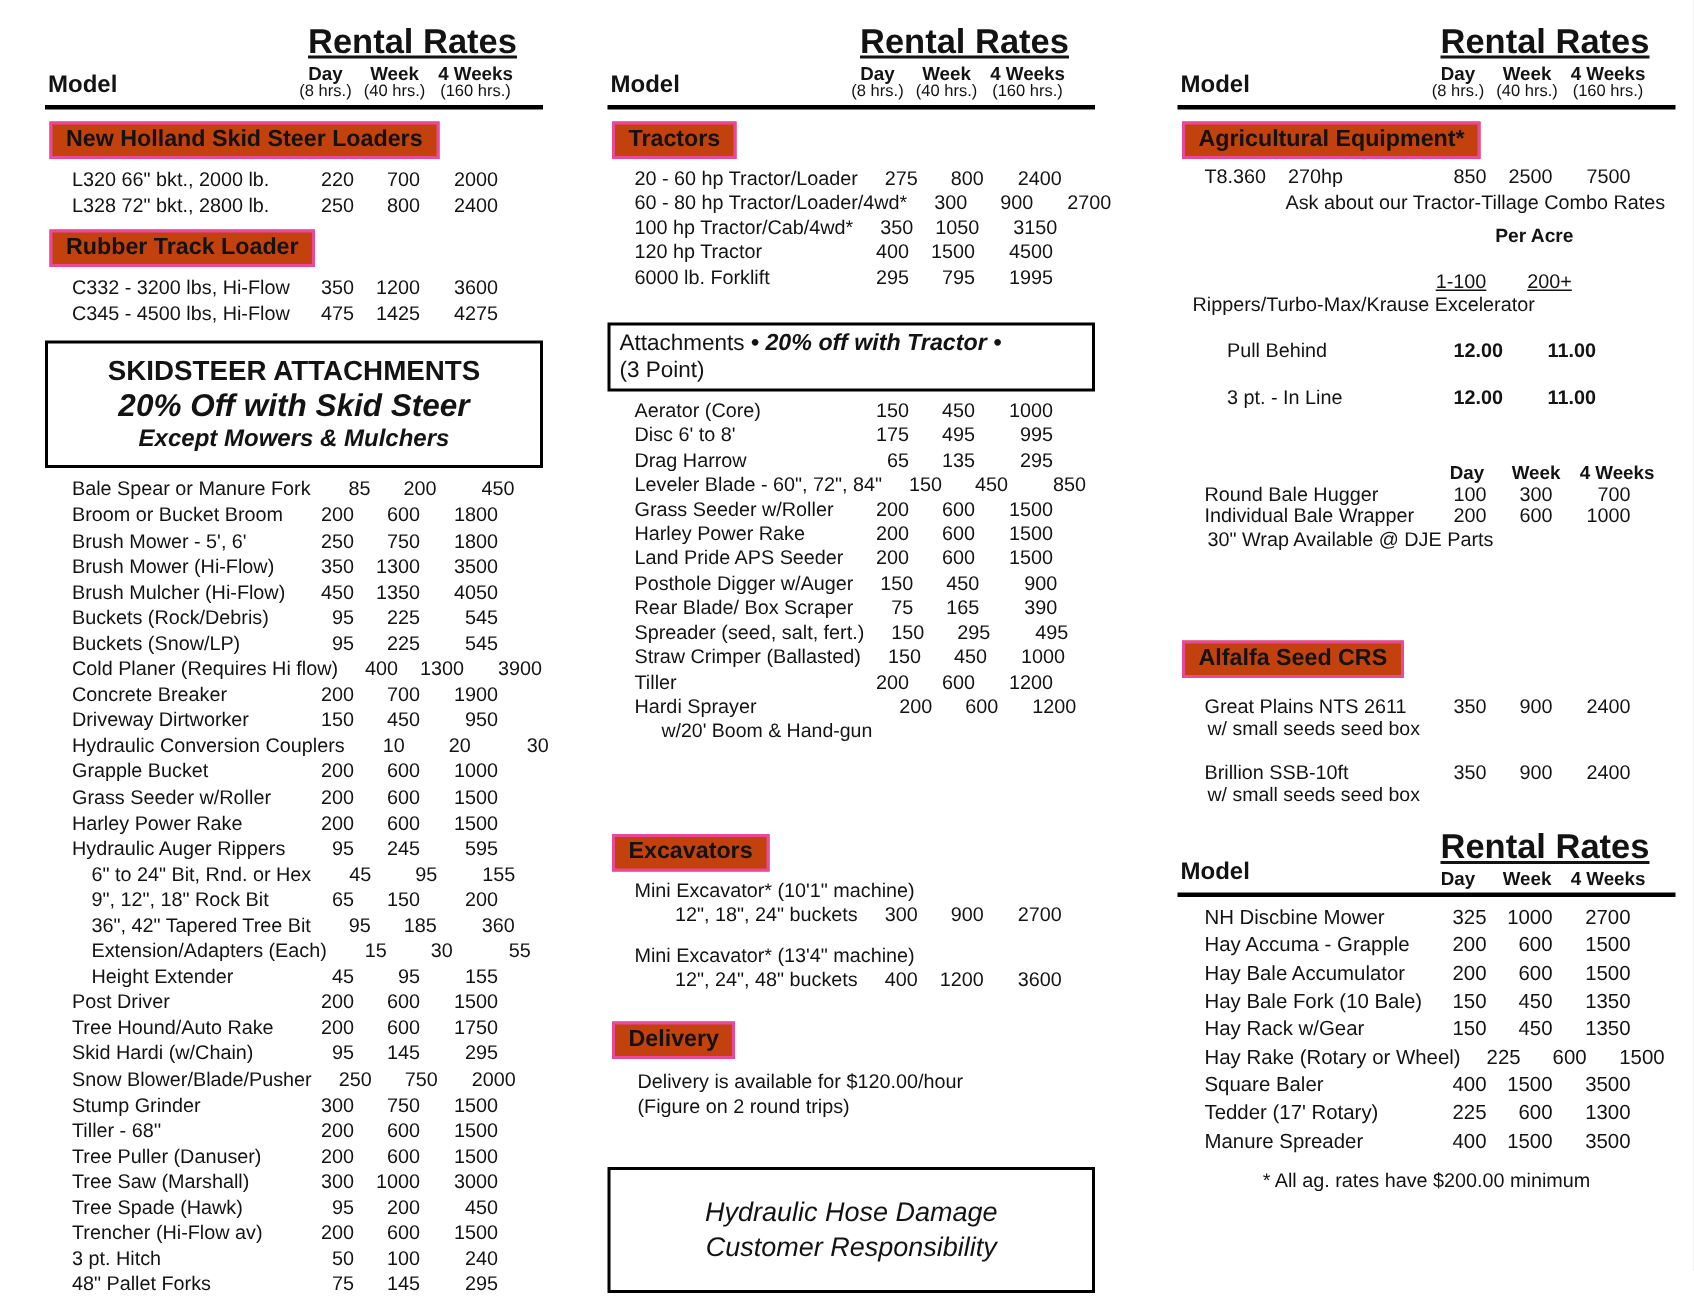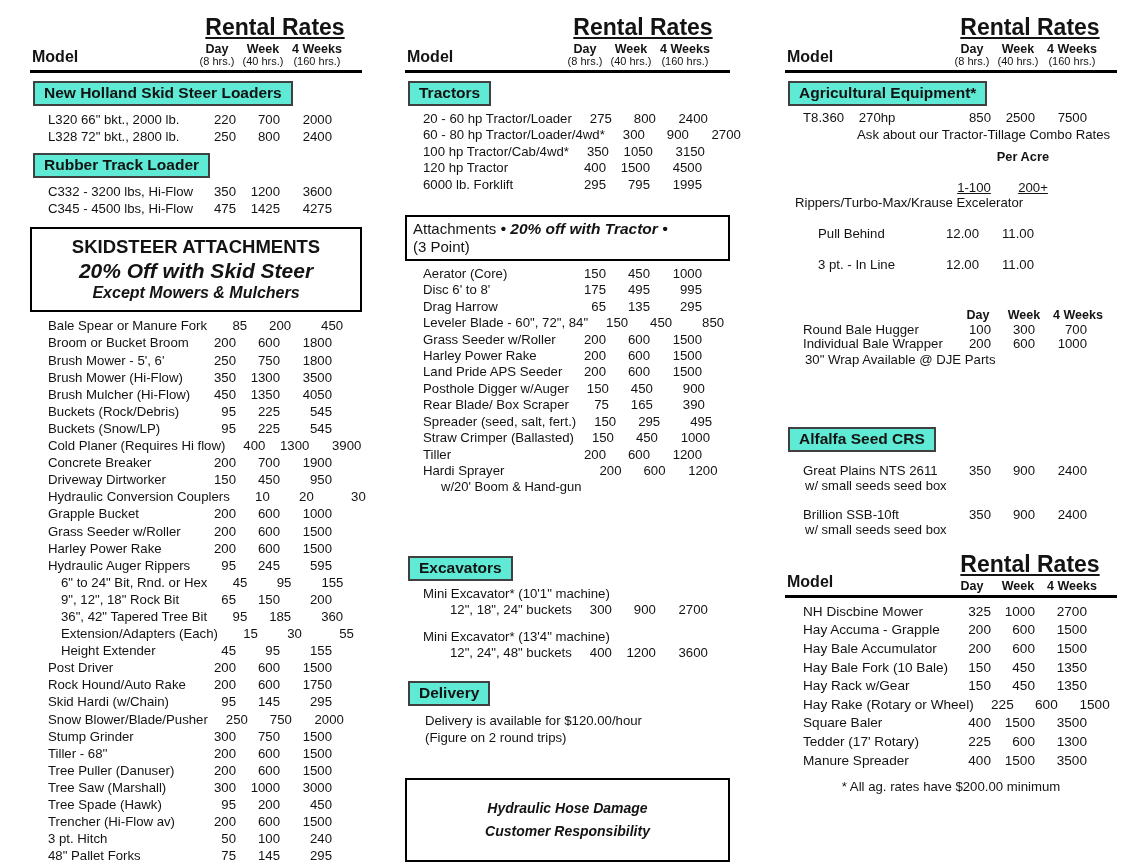--- a/index.html
+++ b/index.html
@@ -16,22 +16,22 @@
   .model-label{position:absolute;left:2px;bottom:4px;font-weight:bold;font-size:16px;}
   .rates-right{position:absolute;right:6px;top:0;text-align:center;}
   .rates-title{font-weight:bold;font-size:23px;margin-bottom:2px;text-decoration:underline;}
   .rate-cols{display:grid;grid-template-columns:46px 46px 62px;margin-right:8px;}
   .rate-col{text-align:center;}
   .rc-l{display:block;font-weight:bold;font-size:12.5px;line-height:13px;}
   .rc-s{display:block;font-size:11px;line-height:11px;}
   .rule{height:3px;background:#000;}
 
   
-  .boxed-title{display:inline-block;border:2px solid #404040;font-weight:bold;font-size:15.5px;
-               padding:1px 9px 2px 9px;margin:8px 0 0 3px;background:#5eead4;white-space:nowrap;}
+  .boxed-title{display:inline-block;border:2px solid #ec4899;font-weight:bold;font-size:15.5px;
+               padding:1px 9px 2px 9px;margin:8px 0 0 3px;background:#c2410c;white-space:nowrap;}
 
   
   .rows{margin-top:5px;}
   .row{display:grid;grid-template-columns:1fr 40px 44px 52px;padding-left:18px;padding-right:30px;
        line-height:17.1px;font-size:13.2px;}
   .col-mid .row{padding-right:28px;line-height:16.4px;}
   .row[data-spacer]{height:10px;}
   .lblcell{white-space:nowrap;overflow:visible;}
   .lblcell[data-indent="1"]{padding-left:13px;}
   .lblcell[data-indent="2"]{padding-left:27px;}
@@ -48,30 +48,30 @@
   .promo-l3{font-weight:bold;font-style:italic;font-size:16px;line-height:20px;}
 
   
   .attach-box{border:2px solid #000;margin-top:22px;padding:3px 6px 4px 6px;font-size:15px;}
   .attach-promo{font-weight:bold;font-style:italic;font-size:15.5px;}
   .attach-l2{font-size:15px;}
 
   
   .plain-lines{margin-top:6px;font-size:13.2px;line-height:17px;padding-left:20px;}
   .notice-box{border:2px solid #000;margin-top:32px;text-align:center;padding:17px 6px;}
-  .notice-line{font-weight:bold;font-style:italic;font-size:14px;line-height:23px;}
+  .notice-line{font-weight:normal;font-style:italic;font-size:18px;line-height:23px;}
 
   
   .ag-note{font-size:13.2px;margin-top:1px;padding-left:72px;white-space:nowrap;}
   .pa-grid{display:grid;grid-template-columns:1fr 56px 62px;padding-right:53px;font-size:13.2px;line-height:15px;margin-top:16px;}
   .pa-title{text-align:right;padding-right:68px;font-weight:bold;font-size:12.8px;margin-top:7px;line-height:15px;}
   .pa-heads .pa-head{text-align:center;text-decoration:underline;}
   .pa-group{font-size:13.2px;padding-left:10px;line-height:15px;}
   .pa-row .pa-lbl{padding-left:33px;white-space:nowrap;}
-  .pa-row .pa-num{text-align:left;}
+  .pa-row .pa-num{text-align:right;font-weight:bold;}
   .mini-cols{display:grid;grid-template-columns:46px 46px 62px;justify-content:end;margin-right:8px;
              text-align:center;font-weight:bold;font-size:12.5px;margin-top:36px;}
   .rows-tight .row{line-height:14.6px;}
   .bale-note{font-size:13.2px;padding-left:20px;line-height:15px;}
   .rows-alfalfa{margin-top:11px;}
   .rows-alfalfa .row{margin-bottom:13px;line-height:15.5px;}
   .rows-hay .row{line-height:18.6px;font-size:13.6px;}
   .footnote{text-align:center;font-size:13.2px;margin-top:9px;}
   .mt54{margin-top:52px;}
   .mt12{margin-top:12px;}
@@ -317,21 +317,21 @@
         <div class="row">
         <div class="lblcell">
             <div class="lbl">Post Driver</div>
           </div>
         <div class="num">200</div>
         <div class="num">600</div>
         <div class="num">1500</div>
       </div>
         <div class="row">
         <div class="lblcell">
-            <div class="lbl">Rock Hound/Auto Rake</div>
+            <div class="lbl">Tree Hound/Auto Rake</div>
           </div>
         <div class="num">200</div>
         <div class="num">600</div>
         <div class="num">1750</div>
       </div>
         <div class="row">
         <div class="lblcell">
             <div class="lbl">Skid Hardi (w/Chain)</div>
           </div>
         <div class="num">95</div>

